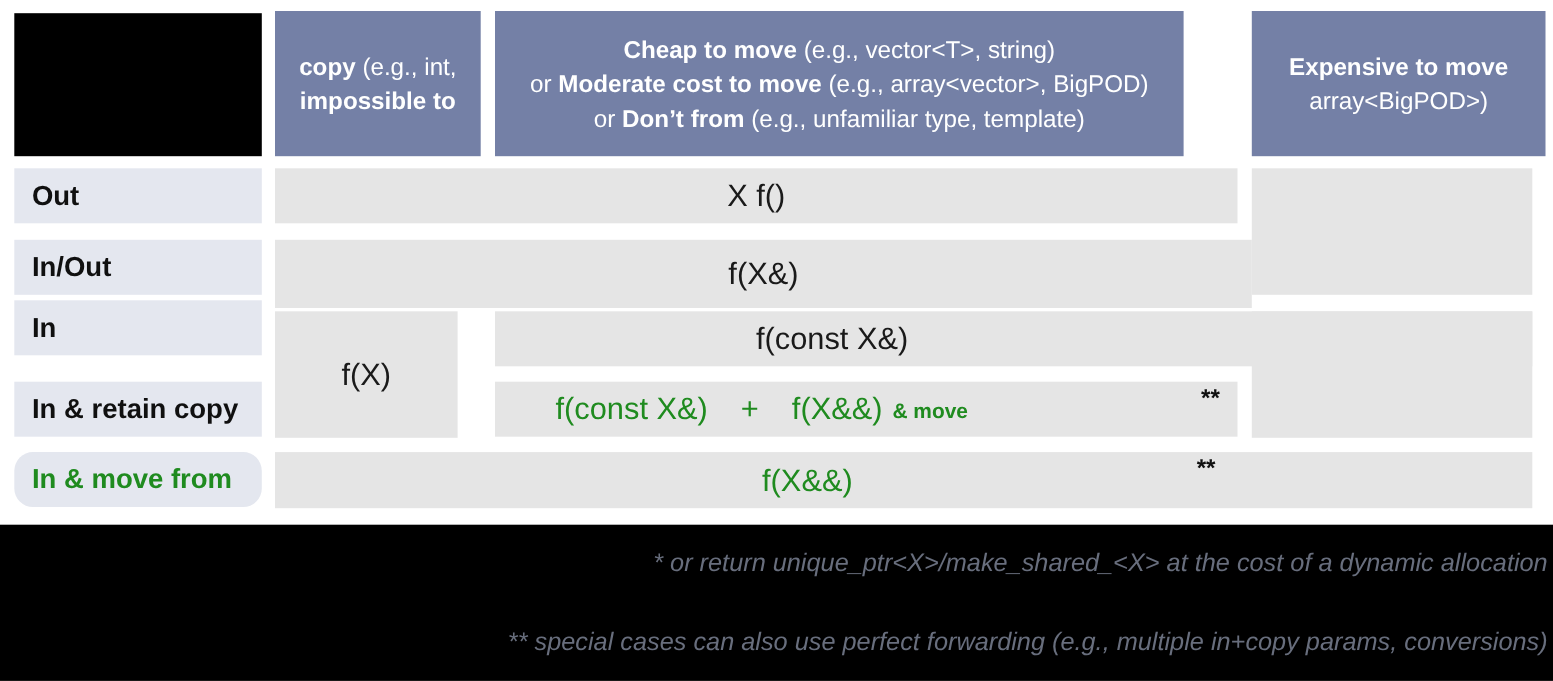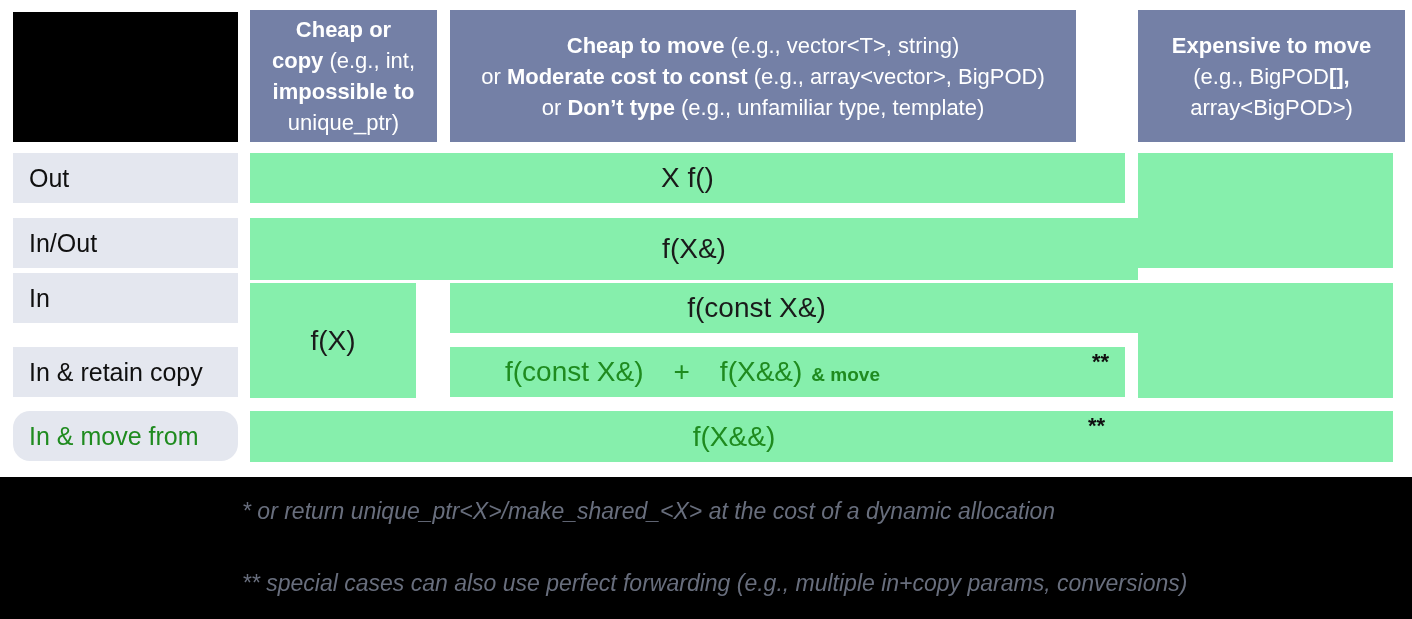--- a/index.html
+++ b/index.html
@@ -7,69 +7,66 @@
          font-family:"Liberation Sans",sans-serif;}
   .abs{position:absolute;}
   .corner{left:13px;top:12px;width:225px;height:130px;background:#000;}
   .hdr{background:#7480a6;color:#fff;display:flex;flex-direction:column;justify-content:center;
        text-align:center;font-size:22px;line-height:31px;}
   .hdr b{font-weight:bold;}
   .hdr1{left:250px;top:10px;width:187px;height:132px;}
   .hdr2{left:450px;top:10px;width:626px;height:132px;}
   .hdr3{left:1138px;top:10px;width:267px;height:132px;}
   .rowlabel{left:13px;width:225px;height:50px;background:#e4e7ef;color:#101010;
-            font-weight:normal;font-size:25px;display:flex;align-items:center;padding-left:16px;
+            font-weight:bold;font-size:25px;display:flex;align-items:center;padding-left:16px;
             box-sizing:border-box;}
-  .cell{background:#86efac;display:flex;align-items:center;justify-content:center;
+  .cell{background:#e5e5e5;display:flex;align-items:center;justify-content:center;
         color:#1a1a1a;font-size:28px;box-sizing:border-box;}
   .r-out{top:153px;}  .r-inout{top:218px;}  .r-in{top:273px;}
   .r-retain{top:347px;text-align:right;} .r-move{top:411px;}
   .cell-xf{left:250px;top:153px;width:875px;height:50px;}
   .cell-col3a{left:1138px;top:153px;width:255px;height:115px;}
   .cell-fxa{left:250px;top:218px;width:888px;height:62px;}
   .cell-fx{left:250px;top:283px;width:166px;height:115px;}
   .cell-col3b{left:1138px;top:283px;width:255px;height:115px;}
   .cell-fconst{left:450px;top:283px;width:943px;height:50px;padding-right:330px;}
   .cell-retain{left:450px;top:347px;width:675px;height:50px;padding-right:190px;position:absolute;}
   .cell-move{left:250px;top:411px;width:1143px;height:51px;padding-right:175px;position:absolute;}
   .green{color:#1f8b1f;}
   .plus{margin:0 30px;}
   .andmove{font-size:19px;font-weight:bold;margin-left:9px;padding-top:6px;}
   .stars{position:absolute;top:2px;font-weight:bold;font-size:22px;color:#101010;}
   .stars-retain{right:16px;}
   .stars-move{right:288px;}
   .label-move{color:#1f8b1f;border-radius:17px;}
   .footer{left:0;top:477px;width:1412px;height:142px;background:#000;}
-  .footnote{position:absolute;left:242px;width:1143px;text-align:left;color:#686e7d;
+  .footnote{position:absolute;left:264px;width:1143px;text-align:right;color:#686e7d;
             font-style:italic;font-size:23px;line-height:28px;}
   .fn1{top:497px;} .fn2{top:569px;}
 </style>
 </head>
 <body>
 
 <div class="slide">
 
   <div class="abs corner"></div>
 
   <div class="abs hdr hdr1">
-    <div><b>Cheap or</b></div>
     <div><b>copy </b><span>(e.g., int,</span></div>
     <div><b>impossible to</b></div>
-    <div><span>unique_ptr)</span></div>
   </div>
 
   <div class="abs hdr hdr2">
     <div><b>Cheap to move </b><span>(e.g., vector&lt;T&gt;, string)</span></div>
-    <div><span>or </span><b>Moderate cost to const </b><span>(e.g., array&lt;vector&gt;, BigPOD)</span></div>
-    <div><span>or </span><b>Don’t type </b><span>(e.g., unfamiliar type, template)</span></div>
+    <div><span>or </span><b>Moderate cost to move </b><span>(e.g., array&lt;vector&gt;, BigPOD)</span></div>
+    <div><span>or </span><b>Don’t from </b><span>(e.g., unfamiliar type, template)</span></div>
   </div>
 
   <div class="abs hdr hdr3">
     <div><b>Expensive to move</b></div>
-    <div><span>(e.g., BigPOD</span><b>[],</b></div>
     <div><span>array&lt;BigPOD&gt;)</span></div>
   </div>
 
   <div class="abs rowlabel r-out">Out</div>
   <div class="abs rowlabel r-inout">In/Out</div>
   <div class="abs rowlabel r-in">In</div>
   <div class="abs rowlabel r-retain">In &amp; retain copy</div>
   <div class="abs rowlabel r-move label-move">In &amp; move from</div>
 
   <div class="abs cell cell-xf">

